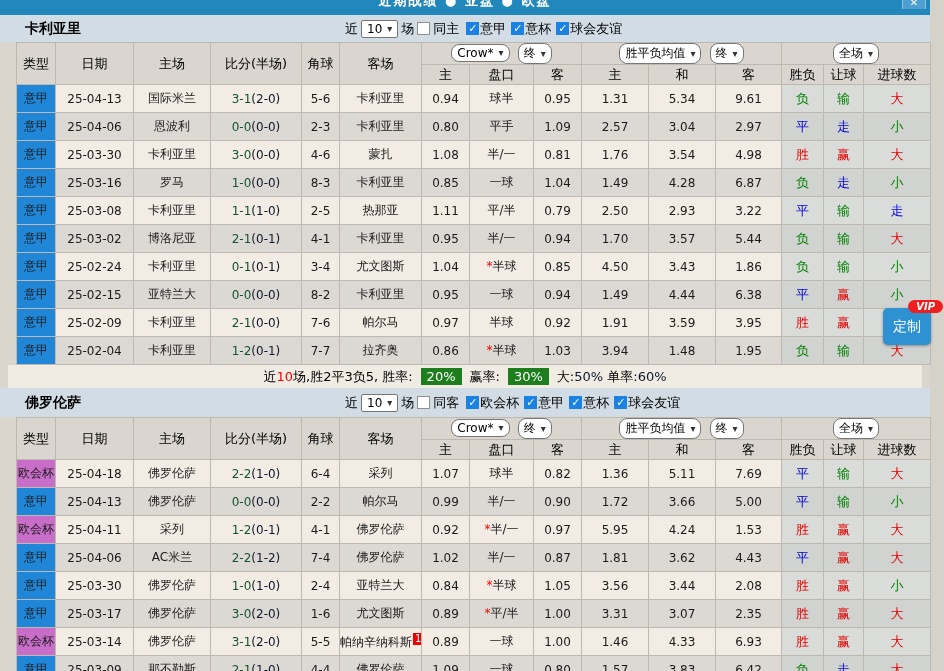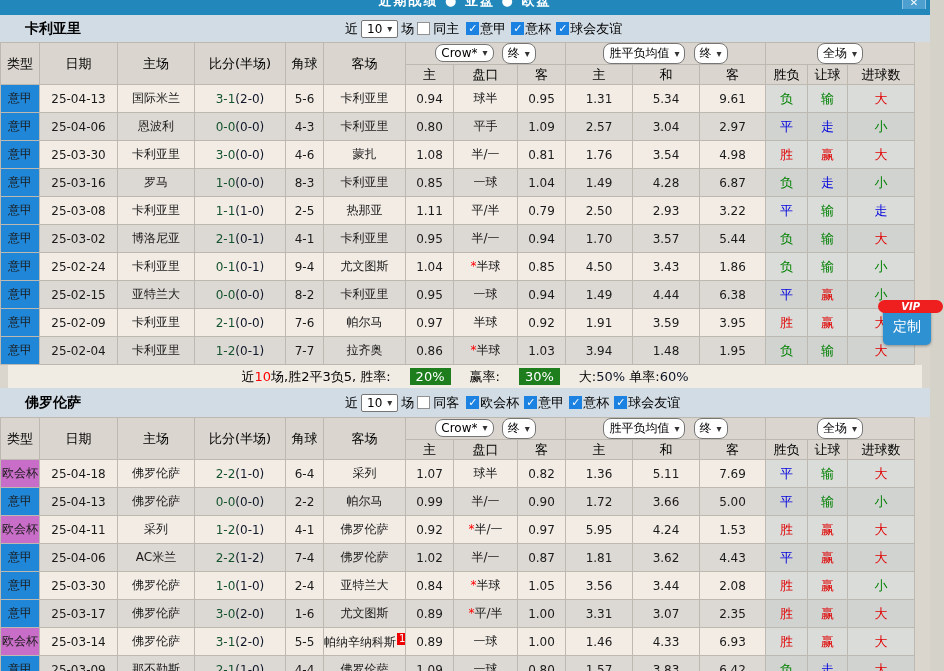--- a/index.html
+++ b/index.html
@@ -27,21 +27,21 @@
   .selectbox{display:inline-flex;align-items:center;gap:5px;background:#fff;
     border:1px solid #767676;border-radius:2px;padding:1px 5px;font-size:12px;color:#000;cursor:pointer;}
   .selectbox .arrow{font-size:10px;color:#333;line-height:1;}
   .cb{width:13px;height:13px;display:inline-block;vertical-align:-2px;box-sizing:border-box;}
   .cb.unchecked{background:#fff;border:1px solid #919191;}
   .cb.checked{background:#1b82e2;color:#fff;font-size:11px;line-height:13px;
     text-align:center;font-weight:bold;}
   .league-checks{display:inline-flex;align-items:center;gap:1px;}
   .league-checks .cb{margin-left:4px;}
   
-  table.stats{border-collapse:collapse;table-layout:fixed;width:914px;margin-left:0;background:#efe9e2;}
+  table.stats{border-collapse:collapse;table-layout:fixed;width:914px;margin-left:16px;background:#efe9e2;}
   table.stats td,table.stats th{border:1px solid #bdb9b1;padding:0;overflow:hidden;white-space:nowrap;}
   table.stats th{background:#dad6cf;font-size:13px;font-weight:normal;color:#000;text-align:center;}
   tr.hdr-top th{height:21px;}
   tr.hdr-sub th{height:19px;}
   tr.hdr-top .selectbox{margin:0 2px;border-radius:8px;}
   table.stats tbody td{height:27px;font-size:12px;text-align:center;color:#1a1a1a;}
   tr.odd td{background:#f2ece5;}
   tr.even td{background:#dcd9d4;}
   tr.odd td.res{background:#dadcda;}
   tr.even td.res{background:#d1d3d1;}
@@ -51,30 +51,30 @@
   .score-main{color:#14532d;}
   .score-half{color:#0f172a;}
   .star{color:#ff0000;}
   .sup-badge{display:inline-block;background:#ee0000;color:#fff;font-size:10px;
     line-height:12px;padding:0 2px;vertical-align:4px;margin-left:1px;}
   td.res,.res span{font-size:13px;}
   .r{color:#e00000;} .g{color:#008000;} .b{color:#0000dd;}
   
   .summary{width:914px;margin-left:8px;height:23px;background:#f0ebe3;
     display:flex;align-items:center;justify-content:center;font-size:13px;color:#000;white-space:pre;}
-  .summary .pct-green{background:#1e7e1e;color:#fff;padding:1px 6px;margin:0 19px;}
+  .summary .pct-green{background:#1e7e1e;color:#fff;padding:1px 6px;margin:0 8px;}
   .summary .red-num{color:#ff0000;}
   .summary .blue-num{color:#0f172a;}
   
   .vip-wrap{position:absolute;right:13px;top:308px;width:48px;height:37px;z-index:20;}
   .vip-btn{width:48px;height:37px;background:#2e91d2;border-radius:5px;color:#fff;
     font-size:14px;display:flex;align-items:center;justify-content:center;
     box-shadow:0 1px 3px rgba(0,0,0,.35);cursor:pointer;}
   .vip-badge{position:absolute;right:-12px;top:-8px;background:#ef1f1f;color:#fff;
-    font-size:10px;font-weight:bold;font-style:italic;padding:1px 23px;border-radius:8px;}
+    font-size:10px;font-weight:bold;font-style:italic;padding:1px 8px;border-radius:8px;}
 </style>
 </head>
 <body>
 
 <div class="panel">
 
   <div class="topbar">
     <div class="topbar-title">近期战绩 ● 亚盘 ● 欧盘</div>
     <div class="close-btn"><span>✕</span></div>
   </div>
@@ -182,21 +182,21 @@
             <td>9.61</td>
             <td class="res"><span class="g">负</span></td>
             <td class="res"><span class="g">输</span></td>
             <td class="res"><span class="r">大</span></td>
           </tr>
           <tr class="even">
             <td class="lg-blue">意甲</td>
             <td>25-04-06</td>
             <td>恩波利</td>
             <td><span class="score-main">0-0</span><span class="score-half">(0-0)</span></td>
-            <td>4-3</td>
+            <td>2-3</td>
             <td class="tg"><span>卡利亚里</span></td>
             <td>0.80</td>
             <td>平手</td>
             <td>1.09</td>
             <td>2.57</td>
             <td>3.04</td>
             <td>2.97</td>
             <td class="res"><span class="b">平</span></td>
             <td class="res"><span class="b">走</span></td>
             <td class="res"><span class="g">小</span></td>
@@ -267,21 +267,21 @@
             <td>5.44</td>
             <td class="res"><span class="g">负</span></td>
             <td class="res"><span class="g">输</span></td>
             <td class="res"><span class="r">大</span></td>
           </tr>
           <tr class="odd">
             <td class="lg-blue">意甲</td>
             <td>25-02-24</td>
             <td class="tg">卡利亚里</td>
             <td><span class="score-main">0-1</span><span class="score-half">(0-1)</span></td>
-            <td>9-4</td>
+            <td>3-4</td>
             <td><span>尤文图斯</span></td>
             <td>1.04</td>
             <td><span class="star">*</span><span>半球</span></td>
             <td>0.85</td>
             <td>4.50</td>
             <td>3.43</td>
             <td>1.86</td>
             <td class="res"><span class="g">负</span></td>
             <td class="res"><span class="g">输</span></td>
             <td class="res"><span class="g">小</span></td>

